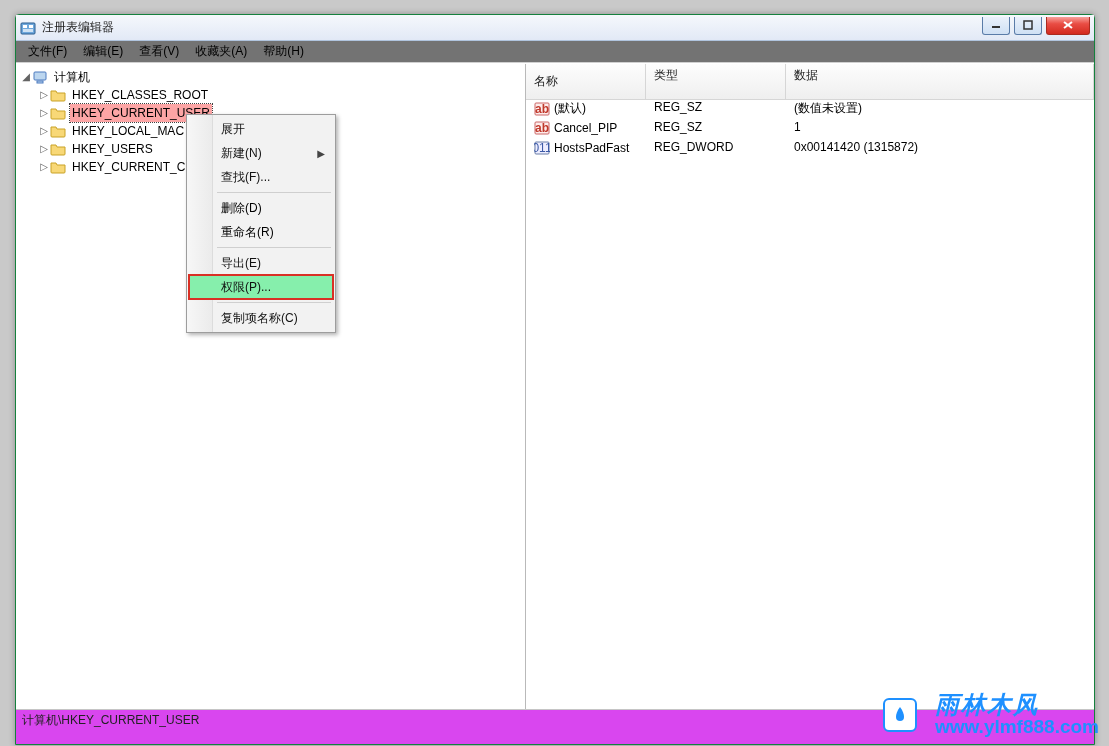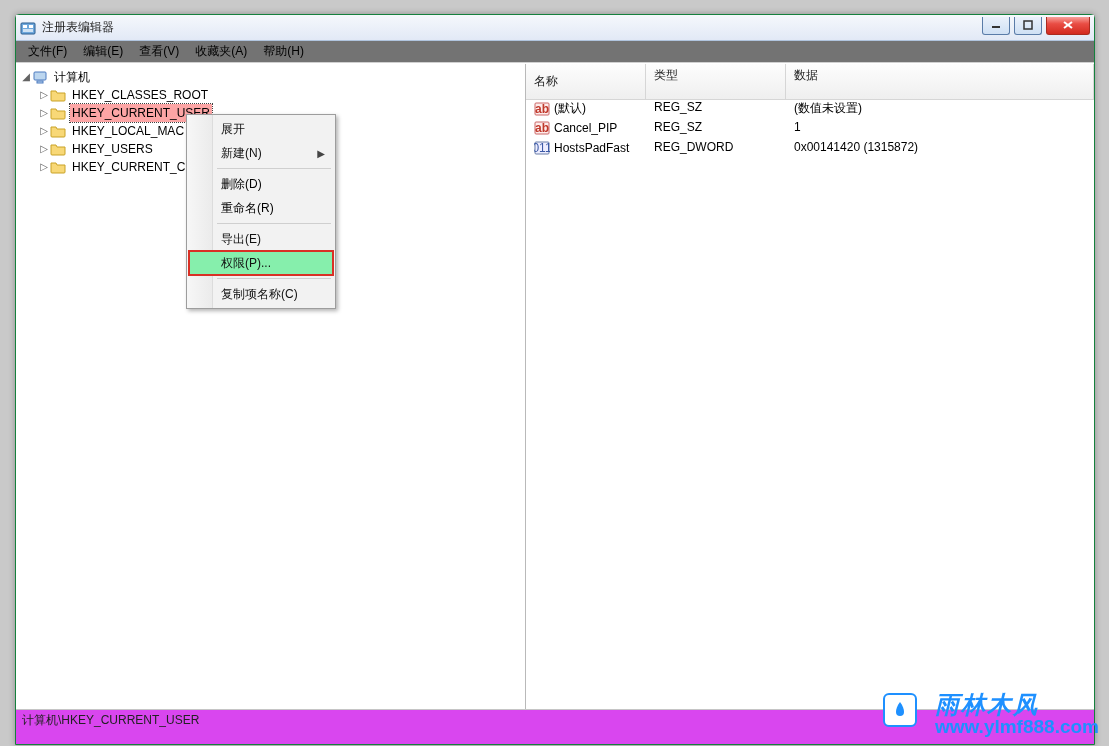--- a/index.html
+++ b/index.html
@@ -116,21 +116,21 @@
     margin: 3px 2px 3px 28px; height: 1px; background: #cfcfcf;
   }
   .context-menu .item.highlight {
     outline: 2px solid #d93025; outline-offset: -1px;
     background: #86efac;
   }
 
   
   .watermark {
     position: absolute; right: 10px; bottom: 10px;
-    display: flex; align-items: flex-start; gap: 18px;
+    display: flex; align-items: center; gap: 18px;
     pointer-events: none;
   }
   .watermark .badge {
     width: 34px; height: 34px; border:2px solid #1e90ff; border-radius:6px;
     display:flex; align-items:center; justify-content:center; color:#1e90ff; background:#fff;
   }
   .watermark .text-block { display:flex; flex-direction:column; line-height:1; }
   .watermark .zh { font-size: 24px; font-weight: 800; font-style: italic; color:#1e90ff; letter-spacing:2px; }
   .watermark .url { font-size: 19px; font-weight: 700; color:#1e90ff; }
 
@@ -246,20 +246,23 @@
       <div class="context-menu" style="left:170px; top:50px;">
         <div class="iconcol"></div>
         <div class="items">
           <div class="item">
               <span>展开</span>
             </div>
           <div class="item">
               <span>新建(N)</span>
               <span class="arrow">▶</span>
             </div>
+          <div class="item">
+              <span>查找(F)...</span>
+            </div>
           <div class="sep"></div>
           <div class="item disabled">
               <span>删除(D)</span>
             </div>
           <div class="item disabled">
               <span>重命名(R)</span>
             </div>
           <div class="sep"></div>
           <div class="item">
               <span>导出(E)</span>

